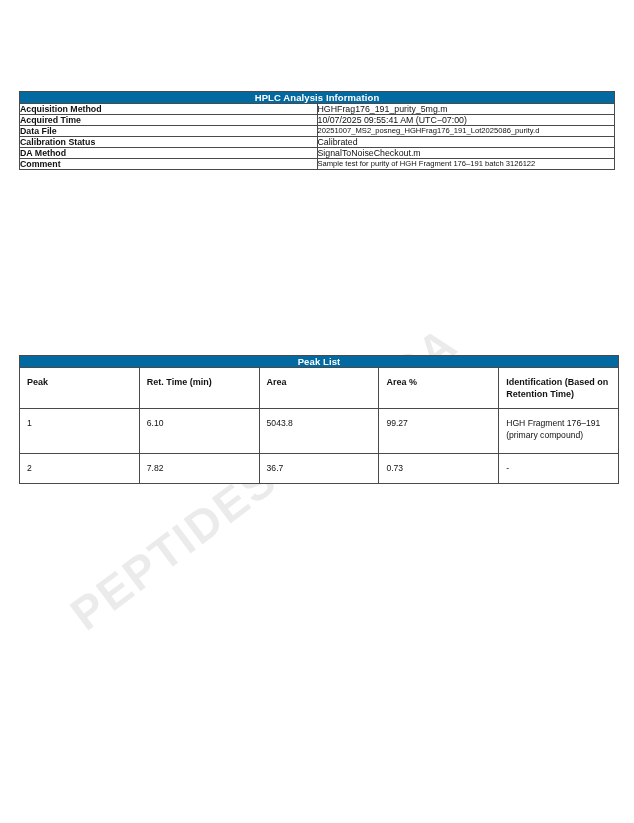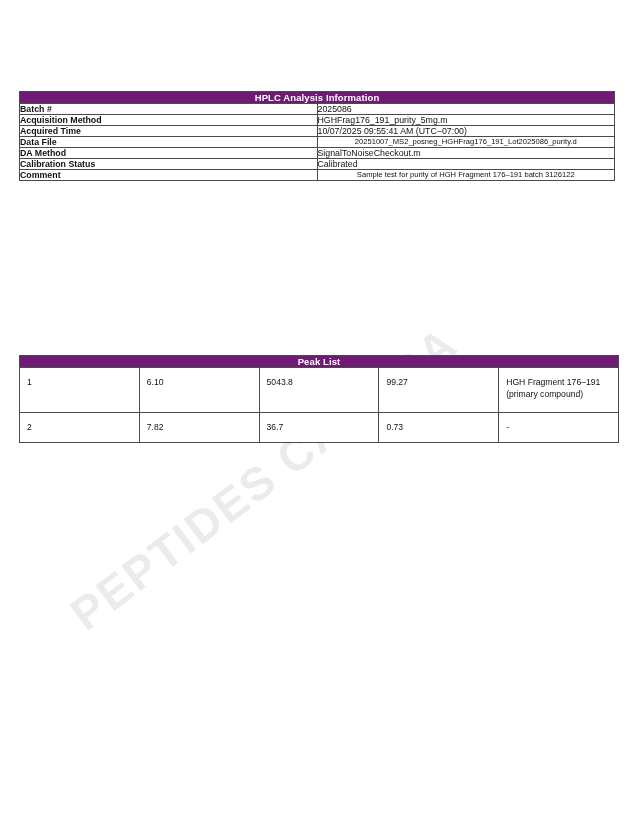--- a/index.html
+++ b/index.html
@@ -63,21 +63,21 @@
     top: 355px;
     width: 600px;
     border-radius: 20px;
   }
   .tbl td, .tbl th {
     border: 1px solid #4a4a4a;
     padding: 0;
     vertical-align: top;
   }
   .title-cell {
-    background: #701a75;
+    background: #0369a1;
     color: #ffffff;
     font-weight: bold;
     font-size: 9.5px;
     text-align: center;
     padding: 7px 4px 7px 4px;
     border: 1px solid #d32f28;
     letter-spacing: 0.1px;
   }
   .label-cell {
     font-weight: bold;
@@ -85,21 +85,20 @@
     font-size: 8.8px;
     width: 300px;
   }
   .value-cell {
     padding: 7px 6px 7px 7px;
     font-size: 8.8px;
   }
   .value-small {
     font-size: 7.6px;
     padding-top: 8px;
-    text-align: center;
   }
   .peak-head th {
     font-weight: bold;
     font-size: 9px;
     text-align: left;
     padding: 8px 7px 8px 7px;
     vertical-align: top;
     line-height: 1.35;
   }
   .peak-row td {
@@ -125,54 +124,57 @@
   <div class="watermark">
     <span>PEPTIDES CANADA</span>
   </div>
 
   <table class="tbl" id="info-table">
     <tbody>
       <tr>
         <td class="title-cell" colspan="2">HPLC Analysis Information</td>
       </tr>
       <tr class="info-row">
-        <td class="label-cell">Batch #</td>
-        <td class="value-cell">2025086</td>
-      </tr>
-      <tr class="info-row">
         <td class="label-cell">Acquisition Method</td>
         <td class="value-cell">HGHFrag176_191_purity_5mg.m</td>
       </tr>
       <tr class="info-row">
         <td class="label-cell">Acquired Time</td>
         <td class="value-cell">10/07/2025 09:55:41 AM (UTC−07:00)</td>
       </tr>
       <tr class="info-row">
         <td class="label-cell">Data File</td>
         <td class="value-cell value-small">20251007_MS2_posneg_HGHFrag176_191_Lot2025086_purity.d</td>
       </tr>
       <tr class="info-row">
+        <td class="label-cell">Calibration Status</td>
+        <td class="value-cell">Calibrated</td>
+      </tr>
+      <tr class="info-row">
         <td class="label-cell">DA Method</td>
         <td class="value-cell">SignalToNoiseCheckout.m</td>
-      </tr>
-      <tr class="info-row">
-        <td class="label-cell">Calibration Status</td>
-        <td class="value-cell">Calibrated</td>
       </tr>
       <tr class="info-row">
         <td class="label-cell">Comment</td>
         <td class="value-cell value-small">Sample test for purity of HGH Fragment 176–191 batch 3126122</td>
       </tr>
     </tbody>
   </table>
 
   <table class="tbl" id="peak-table">
     <tbody>
       <tr>
         <td class="title-cell" colspan="5">Peak List</td>
+      </tr>
+      <tr class="peak-head">
+        <th class="c1">Peak</th>
+        <th class="c2">Ret. Time (min)</th>
+        <th class="c3">Area</th>
+        <th class="c4">Area %</th>
+        <th class="c5">Identification (Based on Retention Time)</th>
       </tr>
       <tr class="peak-row tall">
         <td>1</td>
         <td>6.10</td>
         <td>5043.8</td>
         <td>99.27</td>
         <td>HGH Fragment 176–191 (primary compound)</td>
       </tr>
       <tr class="peak-row">
         <td>2</td>

